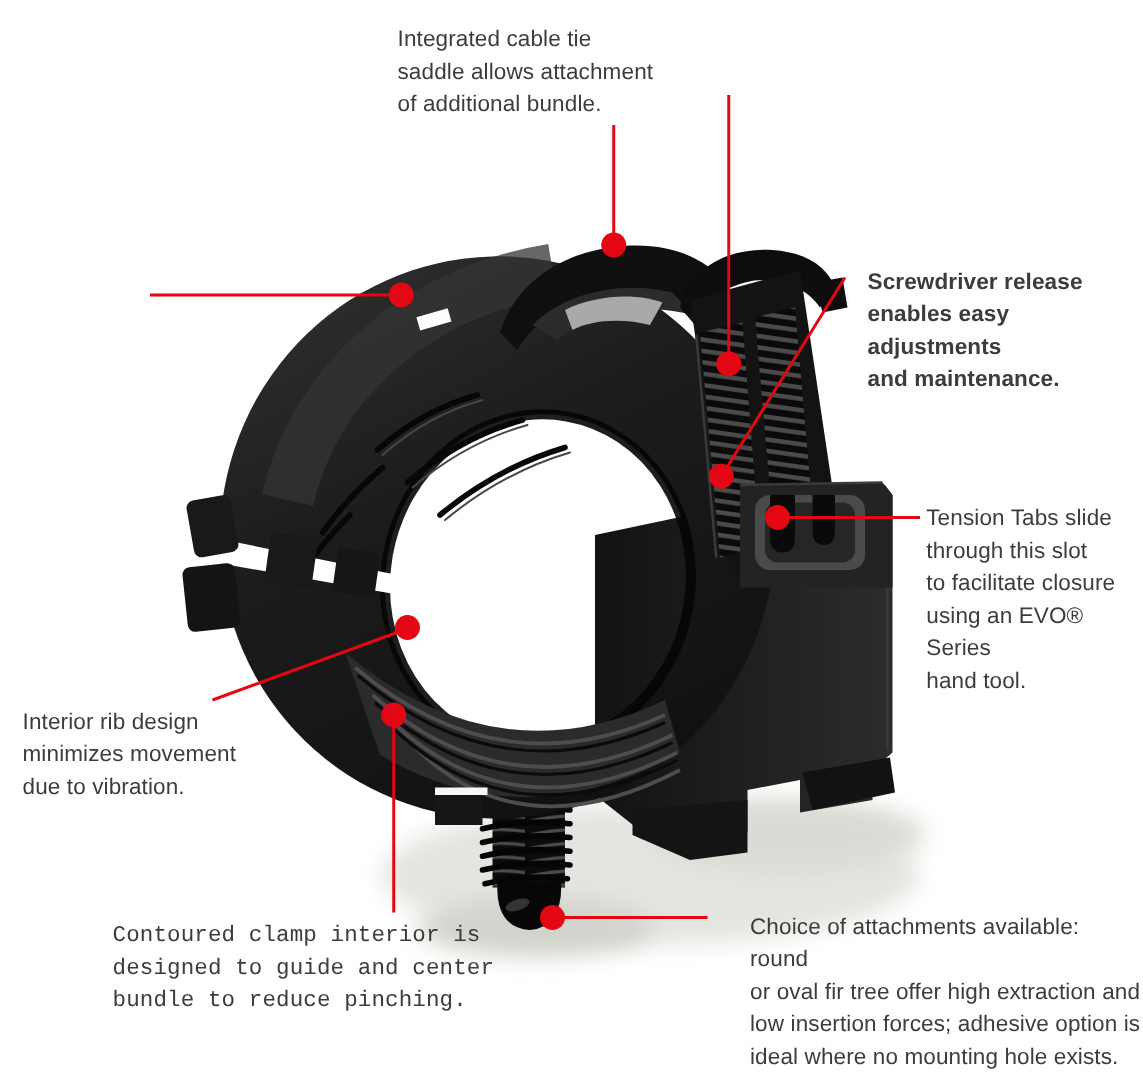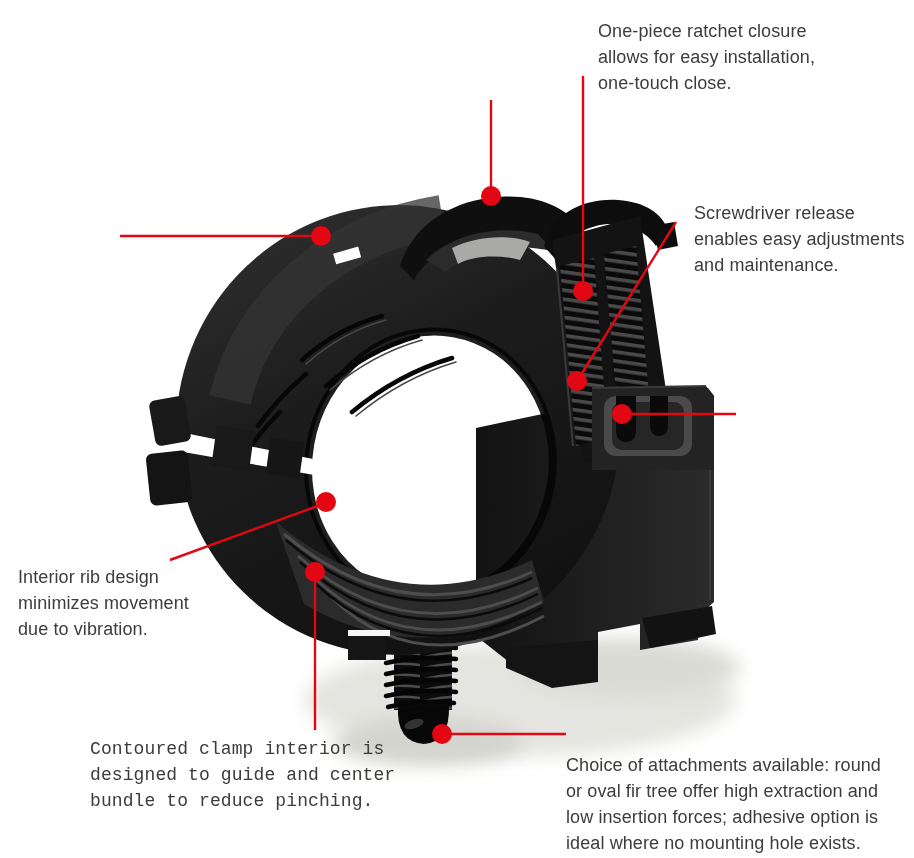--- a/index.html
+++ b/index.html
@@ -8,25 +8,25 @@
     font-family:"Liberation Sans",sans-serif;overflow:hidden;
   }
   .art{position:absolute;left:0;top:0;}
   .callout{
     position:absolute;white-space:pre-line;
     font-size:18px;line-height:26px;color:#3c3c3b;letter-spacing:.1px;
   }
   .co-0{left:318px;top:18px;}
   .co-1{left:598px;top:18px;}
   .co-2{left:22px;top:148px;}
-  .co-3{left:694px;top:200px;}
+  .co-3{left:694px;top:212px;font-weight:bold;}
   .co-4{left:741px;top:401px;}
   .co-5{left:18px;top:564px;}
   .co-6{left:90px;top:736px;font-family:Liberation Mono, monospace;}
-  .co-7{left:566px;top:728px;margin-top:24px;}
+  .co-7{left:600px;top:728px;}
   .leader line{stroke:#e30613;stroke-width:2.4;}
   .leader circle{fill:#e30613;}
 </style>
 </head>
 <body>
 
 <div class="canvas">
 
   <svg class="art" width="914" height="858" viewBox="0 0 914 858">
     <defs>
@@ -163,26 +163,31 @@
         <line x1="315" y1="572" x2="315" y2="730"></line>
           <circle cx="315" cy="572" r="10"></circle>
       </g>
       <g>
         <line x1="442" y1="734" x2="566" y2="734"></line>
           <circle cx="442" cy="734" r="10"></circle>
       </g>
     </g>
   </svg>
 
-  <div class="callout co-1">One-piece ratchet closure
-allows for easy installation,
-one-touch close.</div>
+  <div class="callout co-0">Integrated cable tie
+saddle allows attachment
+of additional bundle.</div>
   <div class="callout co-3">Screwdriver release
 enables easy adjustments
 and maintenance.</div>
+  <div class="callout co-4">Tension Tabs slide
+through this slot
+to facilitate closure
+using an EVO® Series
+hand tool.</div>
   <div class="callout co-5">Interior rib design
 minimizes movement
 due to vibration.</div>
   <div class="callout co-6">Contoured clamp interior is
 designed to guide and center
 bundle to reduce pinching.</div>
   <div class="callout co-7">Choice of attachments available: round
 or oval fir tree offer high extraction and
 low insertion forces; adhesive option is
 ideal where no mounting hole exists.</div>

